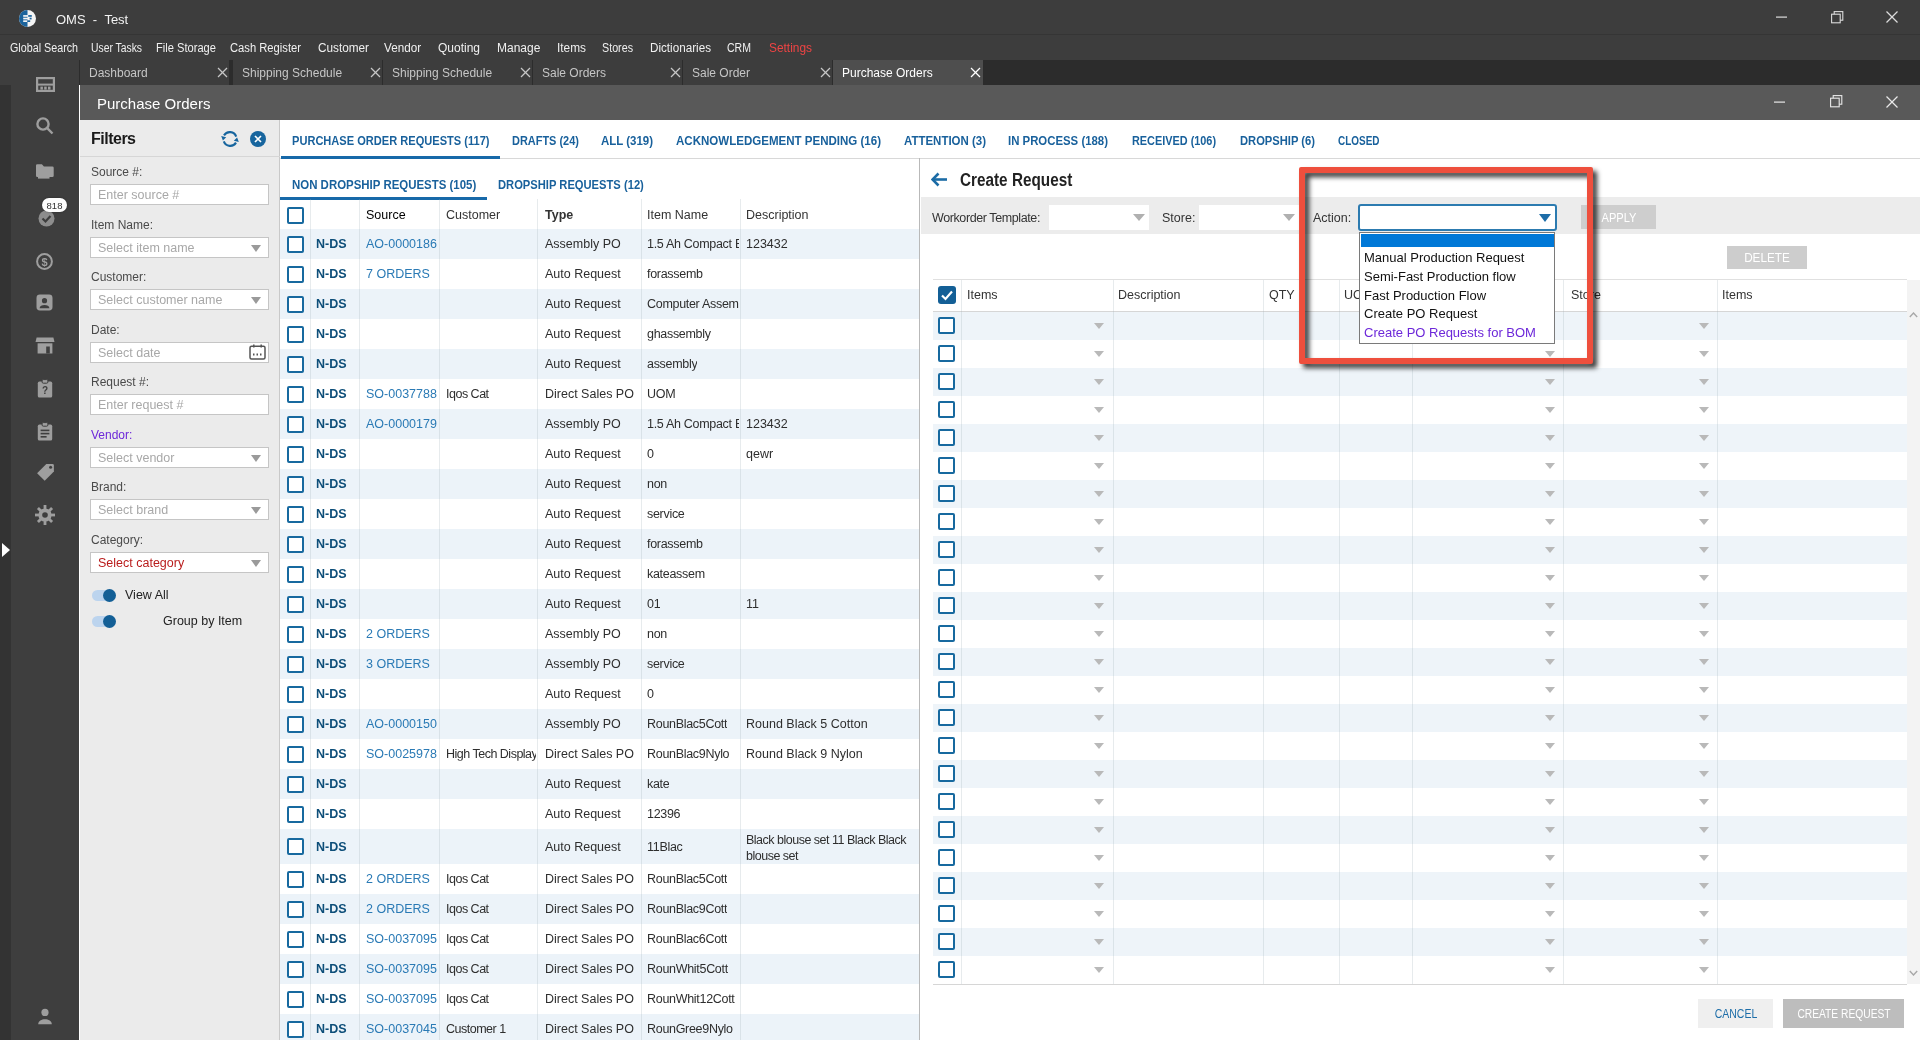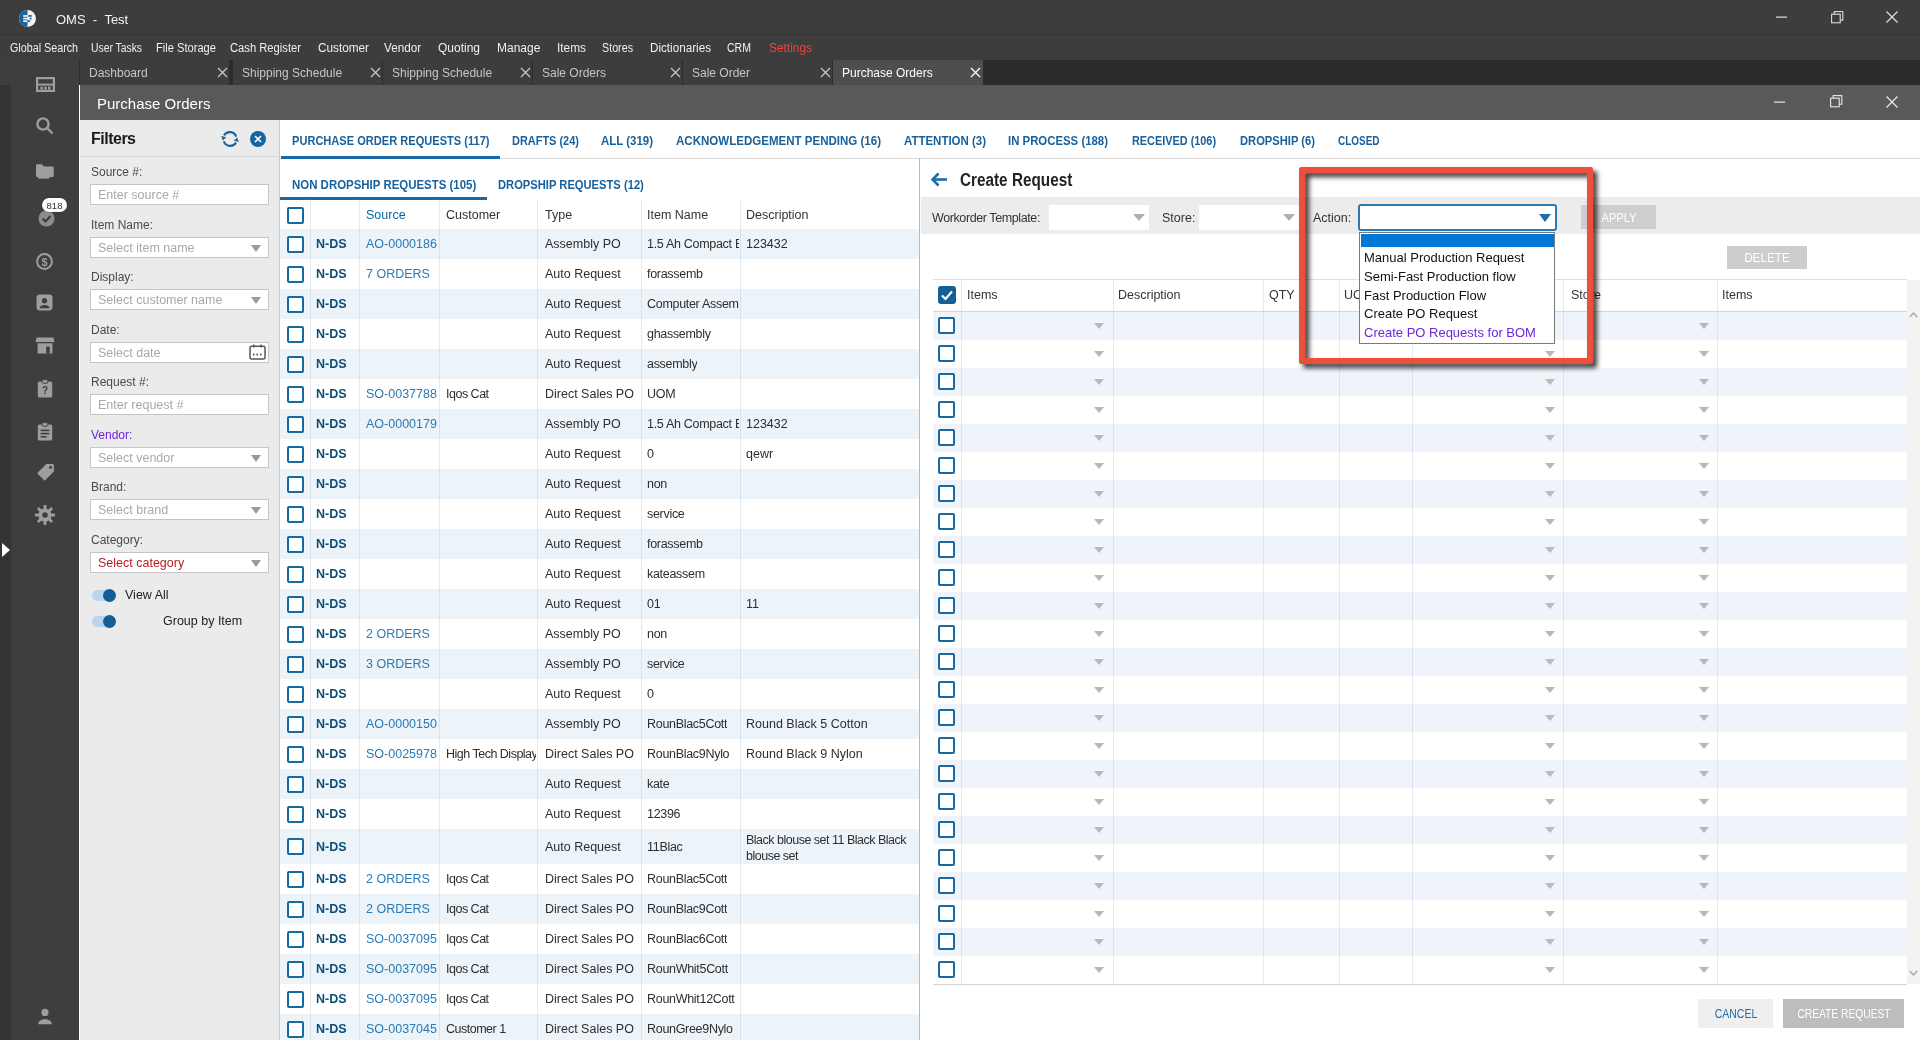--- a/index.html
+++ b/index.html
@@ -179,21 +179,21 @@
 <path d="M5,5 l6,6 M11,5 l-6,6" stroke="#fff" stroke-width="1.7"></path>
     </svg>
 <div class="abs" style="left:80px;top:156px;width:200px;height:1px;background:#d6d6d6"></div>
 <span class="tx" style="left:91px;top:172px;font-size:12px;color:#4a4a4a;font-weight:400;">Source #:</span>
 <div class="abs" style="left:90px;top:184px;width:179px;height:21px;background:#fff;border:1px solid #c5c5c5;box-sizing:border-box"></div>
 <span class="tx" style="left:98px;top:195px;font-size:12.5px;color:#a8a8a8;font-weight:400;">Enter source #</span>
 <span class="tx" style="left:91px;top:224.5px;font-size:12px;color:#4a4a4a;font-weight:400;">Item Name:</span>
 <div class="abs" style="left:90px;top:236.5px;width:179px;height:21px;background:#fff;border:1px solid #c5c5c5;box-sizing:border-box"></div>
 <span class="tx" style="left:98px;top:247.5px;font-size:12.5px;color:#a8a8a8;font-weight:400;">Select item name</span>
 <div class="abs" style="left:251.0px;top:244.5px;width:0;height:0;border-left:5.5px solid transparent;border-right:5.5px solid transparent;border-top:7px solid #9a9a9a"></div>
-<span class="tx" style="left:91px;top:277.0px;font-size:12px;color:#4a4a4a;font-weight:400;">Display:</span>
+<span class="tx" style="left:91px;top:277.0px;font-size:12px;color:#4a4a4a;font-weight:400;">Customer:</span>
 <div class="abs" style="left:90px;top:289.0px;width:179px;height:21px;background:#fff;border:1px solid #c5c5c5;box-sizing:border-box"></div>
 <span class="tx" style="left:98px;top:300.0px;font-size:12.5px;color:#a8a8a8;font-weight:400;">Select customer name</span>
 <div class="abs" style="left:251.0px;top:297.0px;width:0;height:0;border-left:5.5px solid transparent;border-right:5.5px solid transparent;border-top:7px solid #9a9a9a"></div>
 <span class="tx" style="left:91px;top:329.5px;font-size:12px;color:#4a4a4a;font-weight:400;">Date:</span>
 <div class="abs" style="left:90px;top:341.5px;width:179px;height:21px;background:#fff;border:1px solid #c5c5c5;box-sizing:border-box"></div>
 <span class="tx" style="left:98px;top:352.5px;font-size:12.5px;color:#a8a8a8;font-weight:400;">Select date</span>
 <svg class="abs" style="left:249px;top:344px" width="17" height="16" viewBox="0 0 17 16" fill="none" stroke="#555" stroke-width="1.5">
 <rect x="1" y="2.2" width="15" height="12.8" rx="1.5"></rect>
       <line x1="4.8" y1="0.5" x2="4.8" y2="3.5"></line>
       <line x1="12.2" y1="0.5" x2="12.2" y2="3.5"></line>
@@ -232,23 +232,23 @@
 <span class="tx" style="left:904px;top:140px;font-size:13px;color:#19619c;font-weight:700;transform:translateY(-50%) scaleX(0.8827);transform-origin:0 50%;">ATTENTION (3)</span>
 <span class="tx" style="left:1008px;top:140px;font-size:13px;color:#19619c;font-weight:700;transform:translateY(-50%) scaleX(0.8757);transform-origin:0 50%;">IN PROCESS (188)</span>
 <span class="tx" style="left:1132px;top:140px;font-size:13px;color:#19619c;font-weight:700;transform:translateY(-50%) scaleX(0.8367);transform-origin:0 50%;">RECEIVED (106)</span>
 <span class="tx" style="left:1240px;top:140px;font-size:13px;color:#19619c;font-weight:700;transform:translateY(-50%) scaleX(0.8601);transform-origin:0 50%;">DROPSHIP (6)</span>
 <span class="tx" style="left:1338px;top:140px;font-size:13px;color:#19619c;font-weight:700;transform:translateY(-50%) scaleX(0.7657);transform-origin:0 50%;">CLOSED</span>
 <div class="abs" style="left:280px;top:158px;width:1640px;height:1px;background:#d8d8d8"></div>
 <div class="abs" style="left:281px;top:156px;width:219px;height:3px;background:#1769a9"></div>
 <span class="tx" style="left:291.5px;top:183.5px;font-size:13px;color:#19619c;font-weight:700;transform:translateY(-50%) scaleX(0.8806);transform-origin:0 50%;">NON DROPSHIP REQUESTS (105)</span>
 <span class="tx" style="left:497.7px;top:183.5px;font-size:13px;color:#19619c;font-weight:700;transform:translateY(-50%) scaleX(0.8602);transform-origin:0 50%;">DROPSHIP REQUESTS (12)</span>
 <div class="abs" style="left:280px;top:197px;width:207px;height:3px;background:#1769a9"></div>
-<span class="tx" style="left:366px;top:215px;font-size:12.5px;color:#0369a1;font-weight:400;">Source</span>
+<span class="tx" style="left:366px;top:215px;font-size:12.5px;color:#000000;font-weight:400;">Source</span>
 <span class="tx" style="left:446px;top:215px;font-size:12.5px;color:#333;font-weight:400;">Customer</span>
-<span class="tx" style="left:545px;top:215px;font-size:12.5px;color:#333;font-weight:400;">Type</span>
+<span class="tx" style="left:545px;top:215px;font-size:12.5px;color:#333;font-weight:700;">Type</span>
 <span class="tx" style="left:647px;top:215px;font-size:12.5px;color:#333;font-weight:400;">Item Name</span>
 <span class="tx" style="left:746px;top:215px;font-size:12.5px;color:#333;font-weight:400;">Description</span>
 <div class="abs" style="left:280px;top:229px;width:640px;height:1px;background:#c4c4c4"></div>
 <div class="abs" style="left:919px;top:158px;width:1px;height:882px;background:#b9b9b9"></div>
 <div class="abs" style="left:287px;top:207px;width:17px;height:17px;background:#fff;border:2px solid #17699f;border-radius:2px;box-sizing:border-box"></div>
 <div class="abs" style="left:280px;top:229.0px;width:639px;height:30px;background:#ecf3f9"></div>
 <div class="abs" style="left:287px;top:235.5px;width:17px;height:17px;background:#fff;border:2px solid #17699f;border-radius:2px;box-sizing:border-box"></div>
 <span class="tx" style="left:316px;top:244.0px;font-size:12.5px;color:#0d4e79;font-weight:700;">N-DS</span>
 <span class="tx" style="left:366px;top:244.0px;font-size:12.5px;color:#2a7ab5;font-weight:400;">AO-0000186</span>
 <span class="tx" style="left:545px;top:244.0px;font-size:12.5px;color:#2e2e2e;font-weight:400;">Assembly PO</span>

